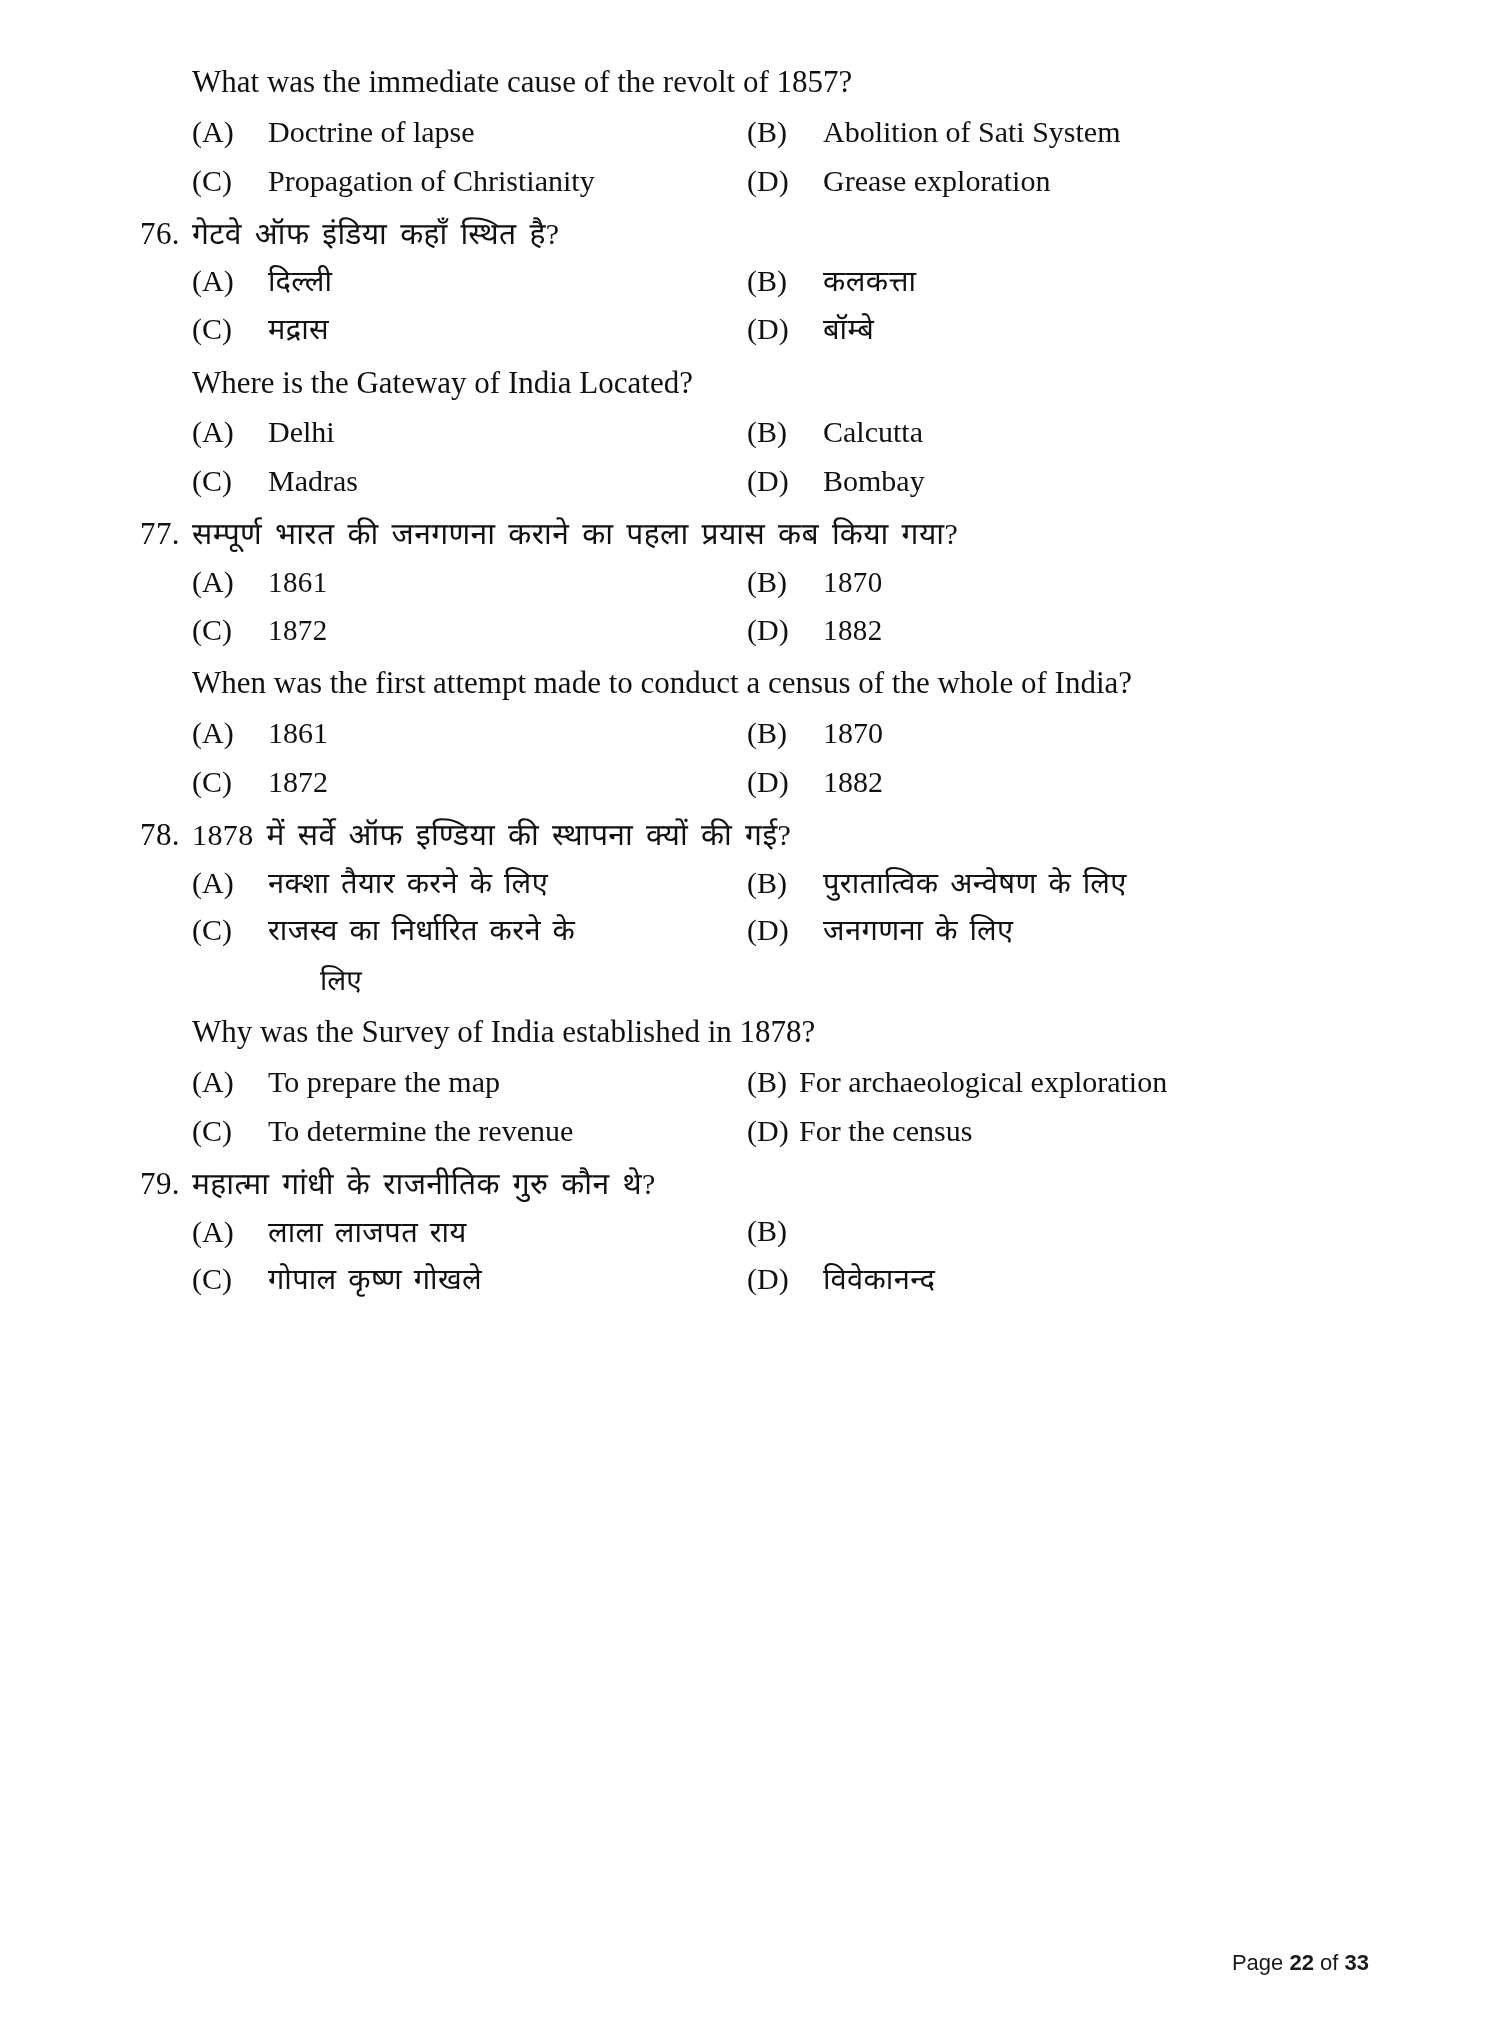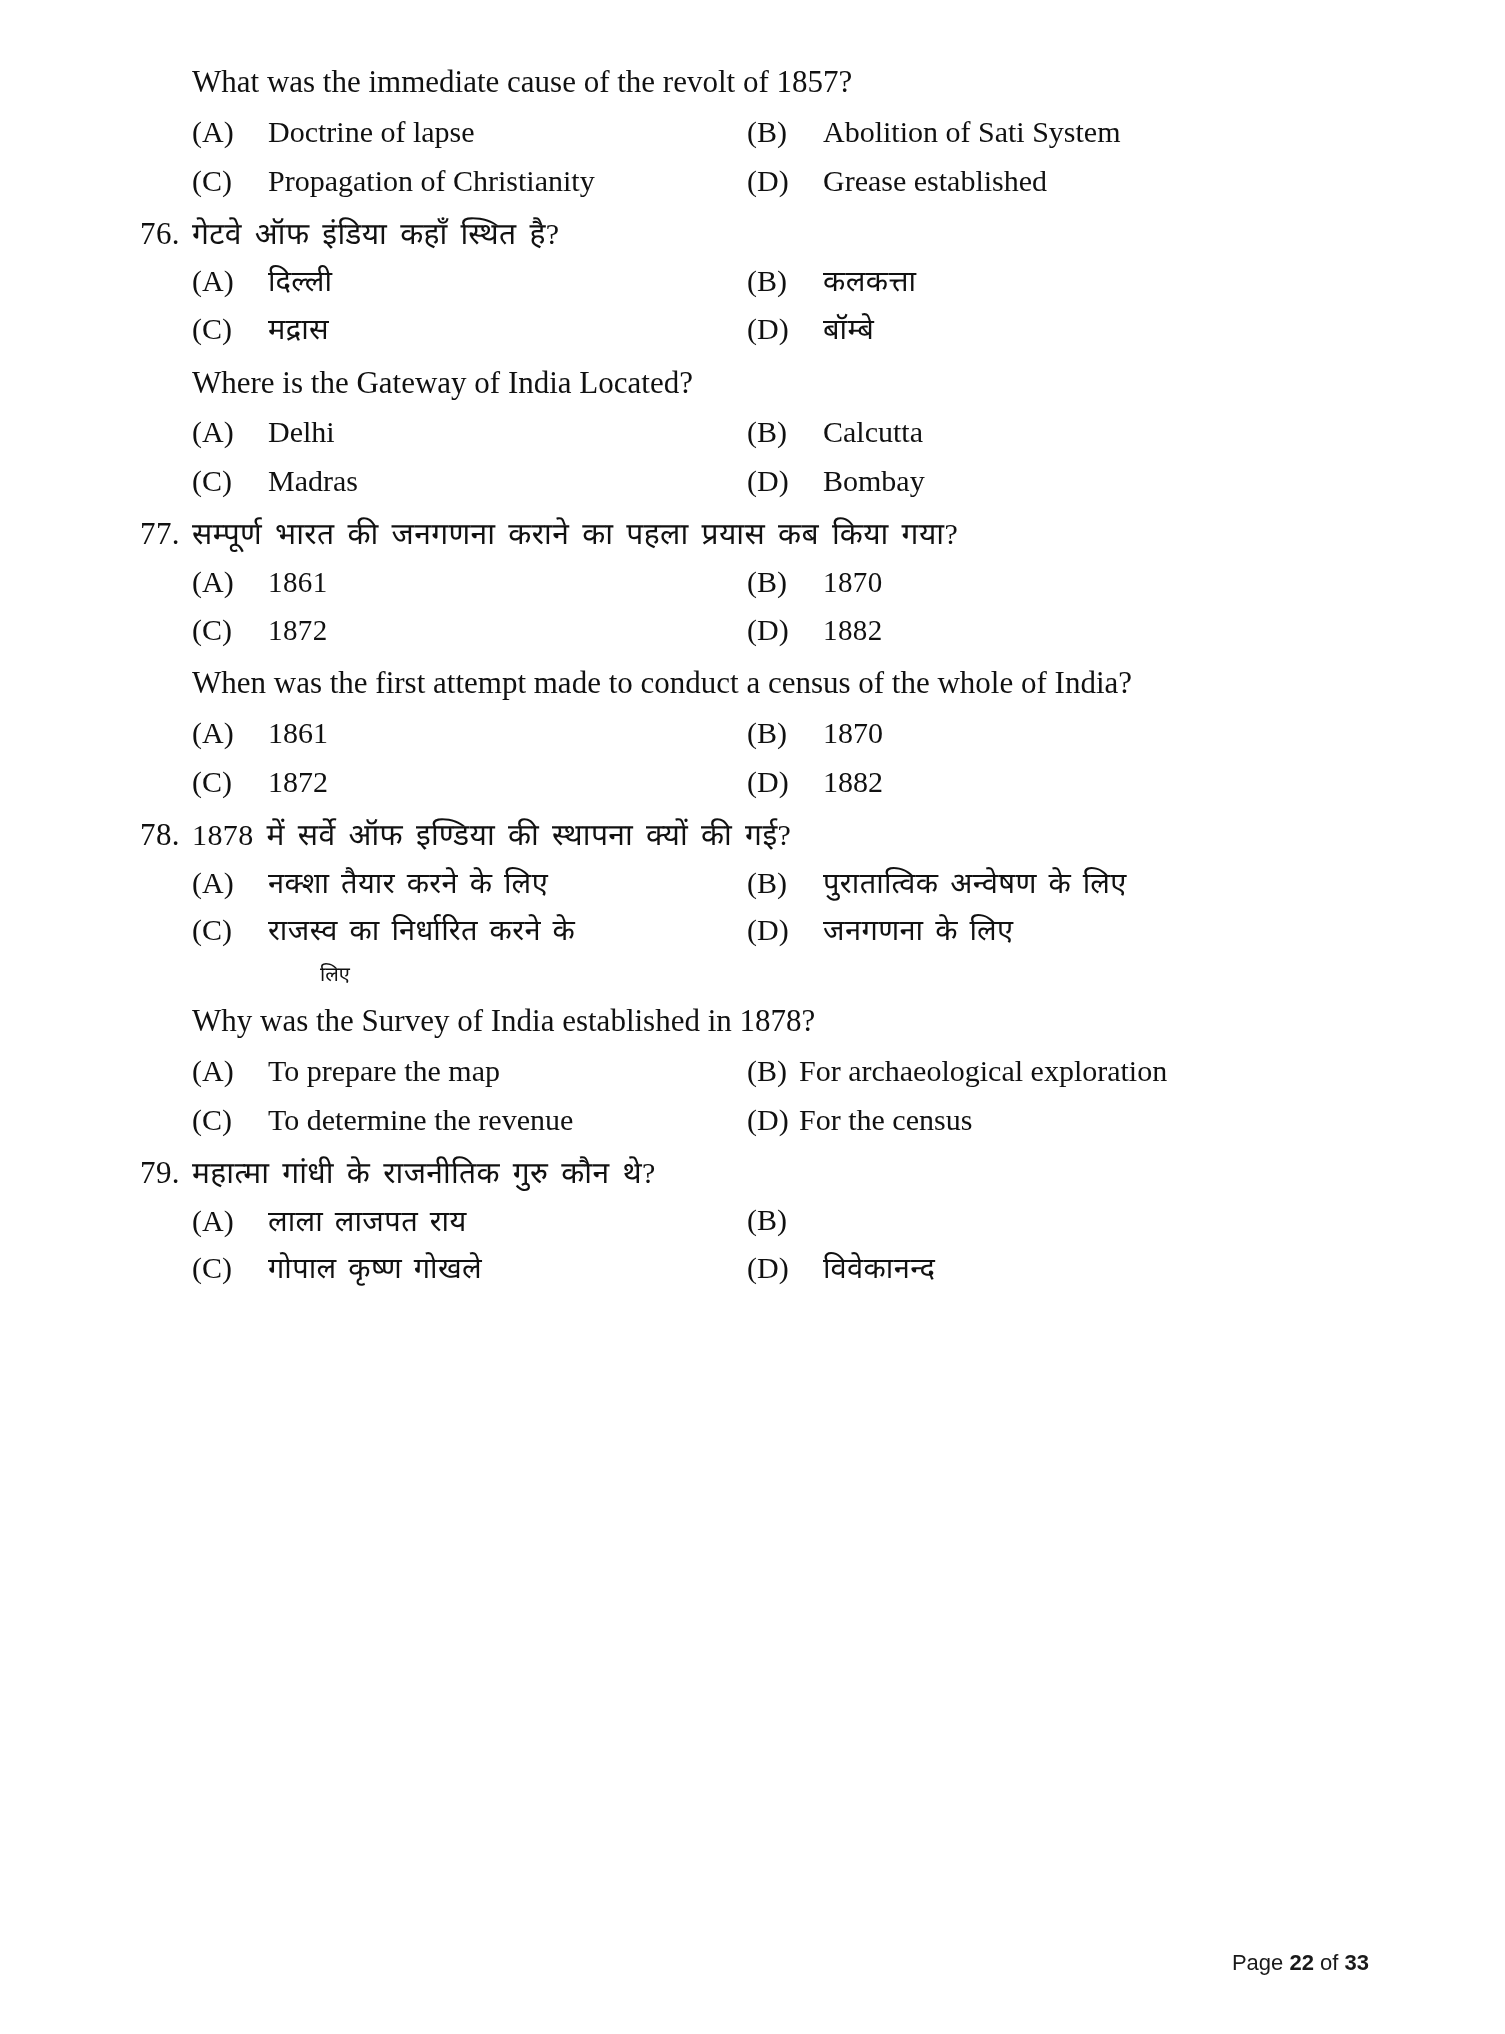--- a/index.html
+++ b/index.html
@@ -98,21 +98,21 @@
   }
   .opt .val.en {
     font-family: "Liberation Serif", "DejaVu Serif", serif;
   }
   
   .opt.tight .lbl { width: 52px; }
 
   .continuation {
     padding-left: 128px;
     font-family: "Liberation Serif", "DejaVu Sans", sans-serif;
-    font-size: 20px;
+    font-size: 28px;
     margin: 4px 0 12px 0;
   }
 
   
   .footer {
     position: absolute;
     right: 136px;
     bottom: 58px;
     font-family: "Liberation Sans", sans-serif;
     font-size: 22px;
@@ -140,21 +140,21 @@
           <span class="val en">Abolition of Sati System</span>
         </div>
       </div>
       <div class="optrow">
         <div class="opt left">
           <span class="lbl">(C)</span>
           <span class="val en">Propagation of Christianity</span>
         </div>
         <div class="opt right">
           <span class="lbl">(D)</span>
-          <span class="val en">Grease established</span>
+          <span class="val en">Grease exploration</span>
         </div>
       </div>
     </div>
   </div>
 
   <div class="qblock">
     <div class="stem hi">
       <span class="qnum">76.</span>
       <span class="qtext">गेटवे ऑफ इंडिया कहाँ स्थित है?</span>
     </div>

